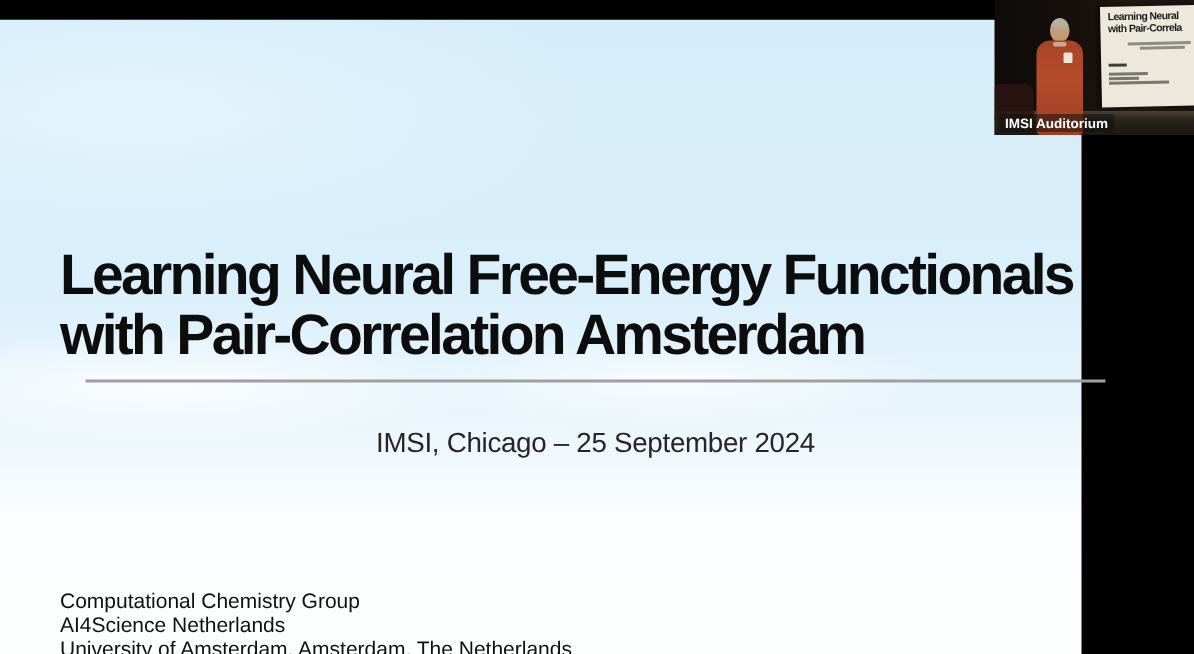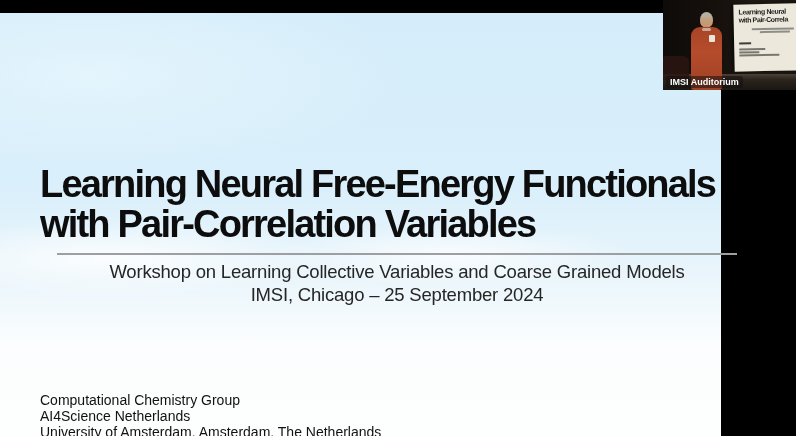--- a/index.html
+++ b/index.html
@@ -167,25 +167,25 @@
   }
 </style>
 </head>
 <body>
 
 <div class="stage">
 
   <div class="letterbox"></div>
 
   <div class="slide">
-    <h1 class="slide-title"><span>Learning Neural Free-Energy Functionals</span><br><span>with Pair-Correlation Variables</span></h1>
+    <h1 class="slide-title"><span>Learning Neural Free-Energy Functionals</span><br><span>with Pair-Correlation Amsterdam</span></h1>
 
     <div class="title-divider"></div>
 
-    <div class="subtitle"><span>Workshop on Learning Collective Variables and Coarse Grained Models</span><br><span>IMSI, Chicago – 25 September 2024</span></div>
+    <div class="subtitle"><br><span>IMSI, Chicago – 25 September 2024</span></div>
 
 
     <div class="affiliation"><span>Computational Chemistry Group</span><br><span>AI4Science Netherlands</span><br><span>University of Amsterdam, Amsterdam, The Netherlands</span></div>
   </div>
 
   <div class="webcam">
     <div class="wc-screen">
       <div class="wc-mini-title"><span>Learning Neural</span><br><span>with Pair-Correla</span></div>
       <div class="wc-bar b1"></div>
       <div class="wc-bar b2"></div>

